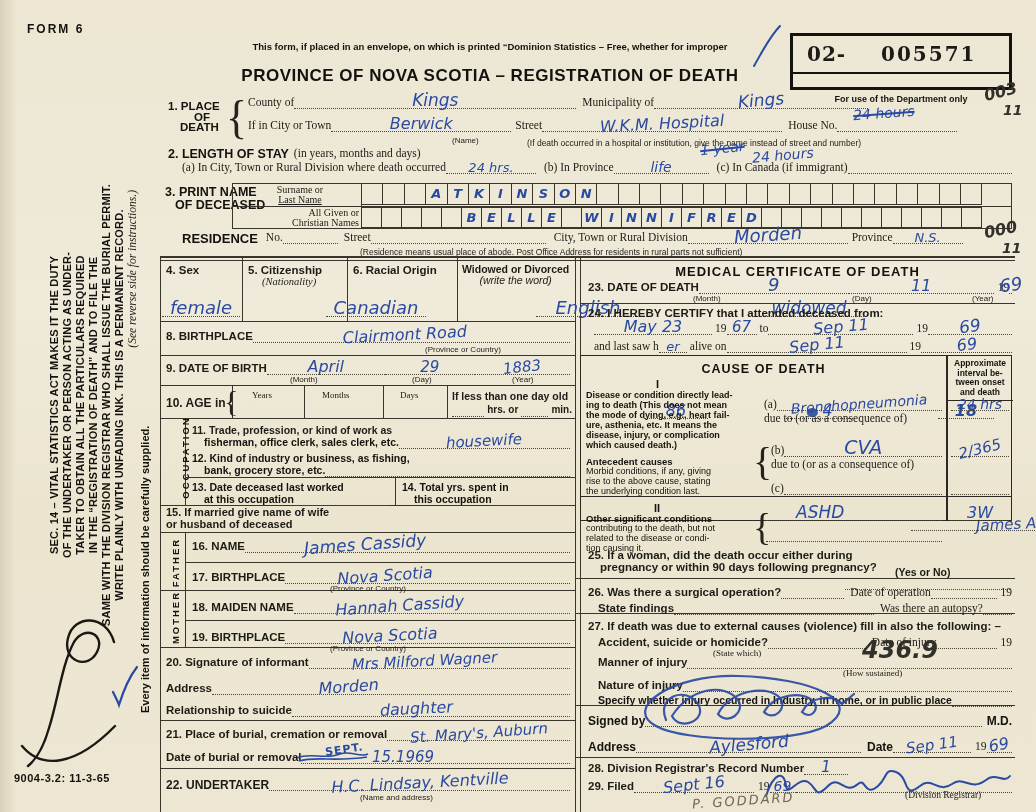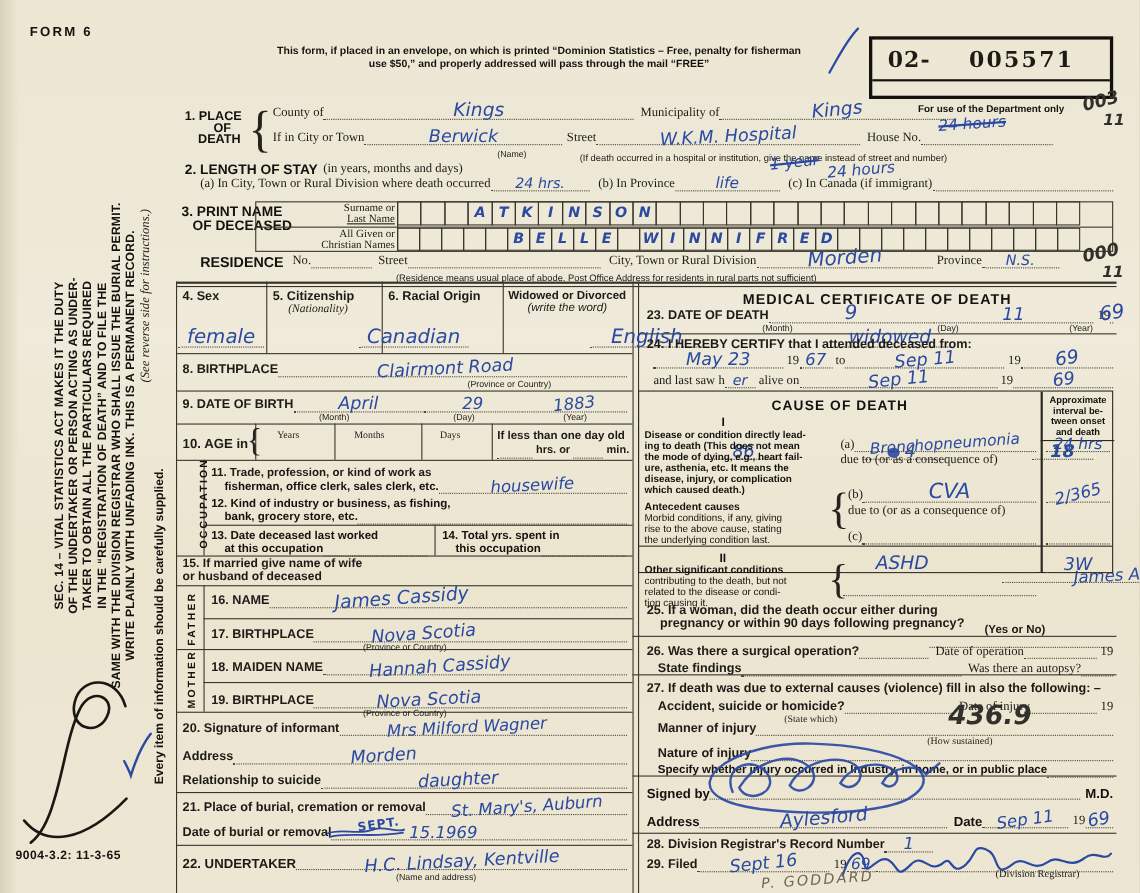--- a/index.html
+++ b/index.html
@@ -62,23 +62,23 @@
   <svg style="left:18px;top:608px" width="120" height="165" viewBox="0 0 120 165">
     <path d="M96,34 C88,6 56,6 50,30 C44,54 70,62 79,44 C88,27 67,16 56,34 C44,56 40,92 31,120 C27,134 20,150 10,158 M4,138 C24,162 58,158 97,118" fill="none" stroke="#1a1813" stroke-width="2.4" stroke-linecap="round"></path>
   </svg>
   <svg style="left:110px;top:664px" width="30" height="45" viewBox="0 0 30 45">
     <path d="M3,28 C6,34 8,38 9,41 C13,28 20,12 27,3" fill="none" stroke="#2a4aa2" stroke-width="2.2" stroke-linecap="round"></path>
   </svg>
   <div class="r sb" style="left:14px;top:772px;font-size:11px;letter-spacing:.5px">9004-3.2: 11-3-65</div>
 
   
   <div class="r sb" style="left:205px;top:41px;width:570px;text-align:center;font-size:9.5px;line-height:11.5px">
-    <div>This form, if placed in an envelope, on which is printed “Dominion Statistics – Free, penalty for fisherman</div>
-    <div>use $50,” and properly addressed will pass through the mail “FREE”</div>
-  </div>
+    <div>This form, if placed in an envelope, on which is printed “Dominion Statistics – Free, whether for improper</div>
+  </div>
+  <div class="r sb" style="left:205px;top:66px;width:570px;text-align:center;font-size:17px;letter-spacing:.5px">PROVINCE OF NOVA SCOTIA – REGISTRATION OF DEATH</div>
 
   <svg style="left:752px;top:24px" width="30" height="45" viewBox="0 0 30 45">
     <path d="M2,42 C10,28 18,12 28,2" fill="none" stroke="#2a4aa2" stroke-width="2" stroke-linecap="round"></path>
   </svg>
   <div class="r" style="left:790px;top:33px;width:222px;height:57px;border:3px solid #14120e">
     <div style="position:absolute;left:0;top:36px;width:100%;height:1.6px;background:#14120e"></div>
     <span class="serif b" style="position:absolute;left:14px;top:6px;font-size:20px;letter-spacing:1px;font-family:'DejaVu Serif',serif">02-</span>
     <span class="serif b" style="position:absolute;left:88px;top:6px;font-size:20px;letter-spacing:2px;font-family:'DejaVu Serif',serif">005571</span>
   </div>
   <div class="r sb" style="left:790px;top:94px;width:222px;text-align:center;font-size:9px">For use of the Department only</div>
@@ -141,21 +141,21 @@
   </div>
 
   
   <div class="r sb" style="left:165px;top:186px;font-size:12.5px;line-height:13px">
     <div>3. PRINT NAME</div>
     <div style="padding-left:10px">OF DECEASED</div>
   </div>
   <div class="r" style="left:232px;top:183px;width:780px;height:46px;border:1.5px solid #39352b">
     <div style="position:absolute;left:0;top:22px;width:100%;height:1.4px;background:#39352b"></div>
     <div style="position:absolute;left:128px;top:0;width:1.4px;height:100%;background:#39352b"></div>
-    <div class="serif" style="position:absolute;left:8px;top:1px;width:118px;text-align:right;font-size:10px;line-height:10px">
+    <div class="serif" style="position:absolute;left:8px;top:1px;width:118px;text-align:center;font-size:10px;line-height:10px">
       <div>Surname or</div>
       <div style="text-decoration:underline">Last Name</div>
     </div>
     <div class="serif" style="position:absolute;left:2px;top:24px;width:124px;text-align:right;font-size:10px;line-height:10px">
       <div>All Given or</div>
       <div>Christian Names</div>
     </div>
   </div>
   <div class="cellrow grid1" style="left:362px;top:183px">
       <span class="cell"></span>

